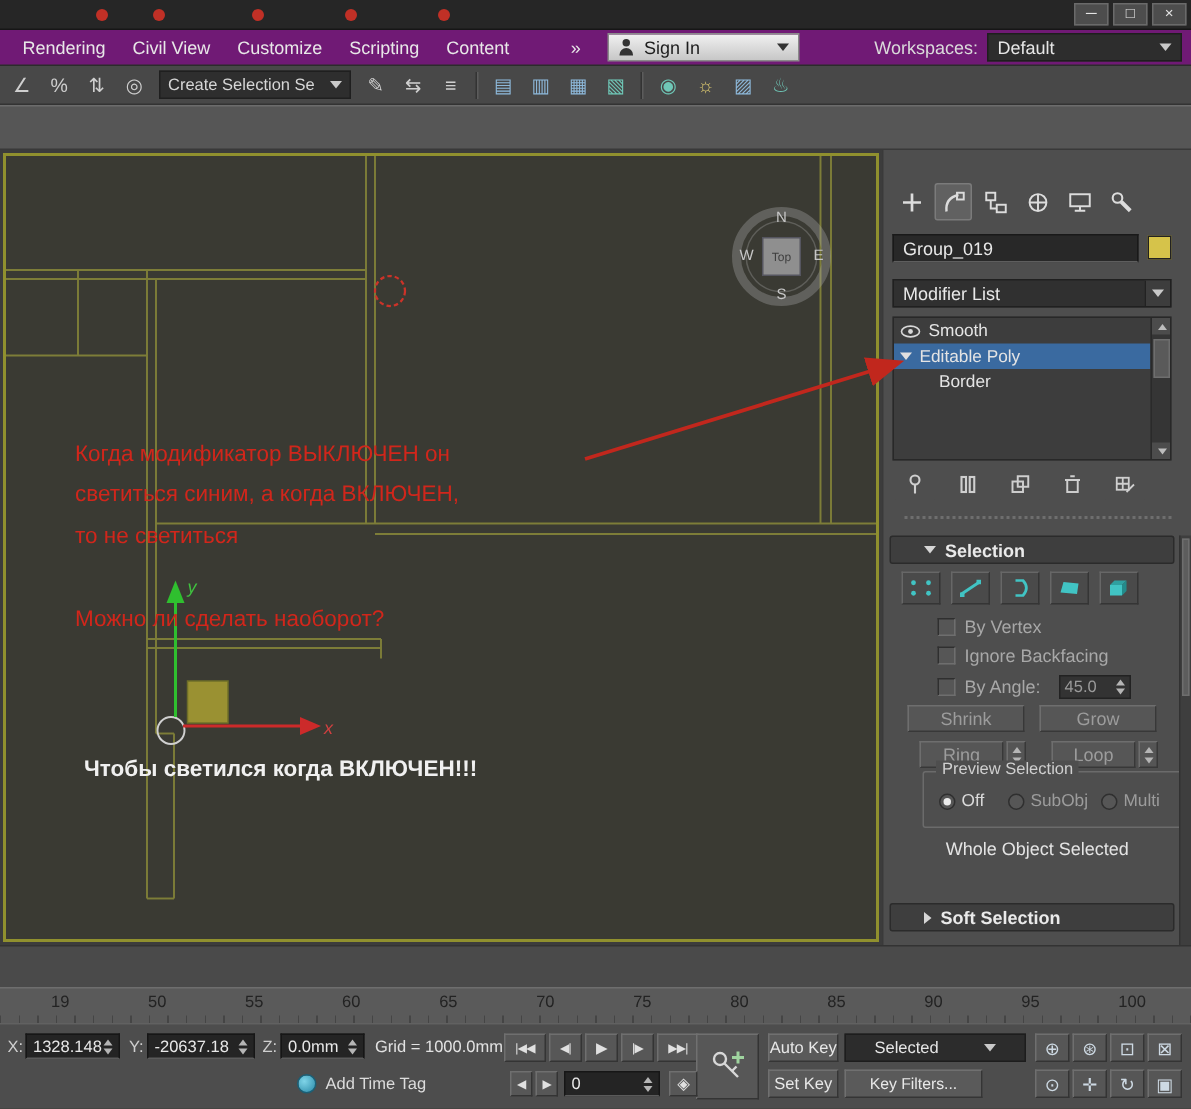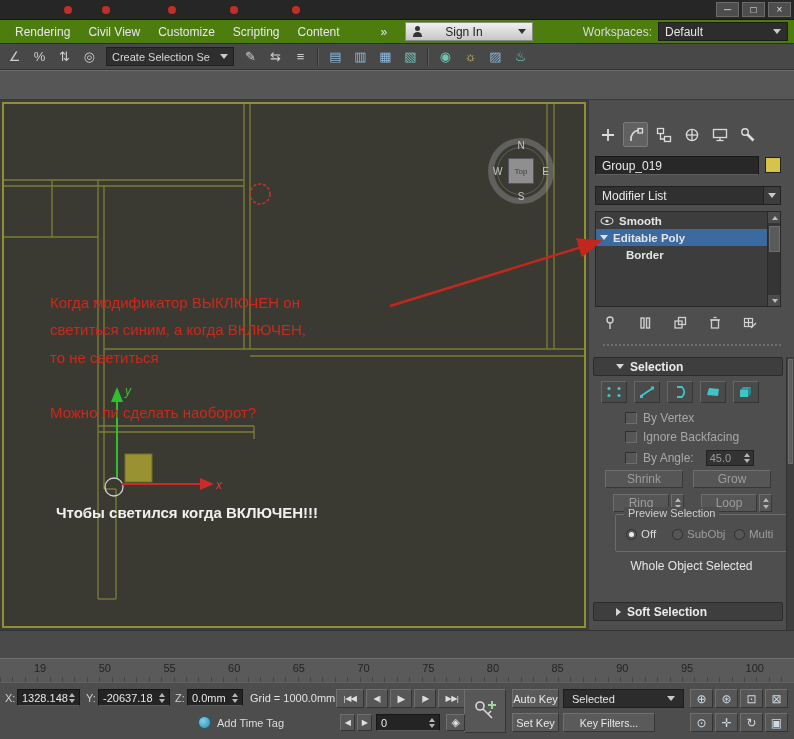--- a/index.html
+++ b/index.html
@@ -7,24 +7,24 @@
   body { font-family:"Liberation Sans", sans-serif; background:#4c4c4c; color:#e0e0e0; }
   .app { position:relative; width:794px; height:739px; }
 
   
   .titlebar { position:relative; height:20px; background:#262626; border-bottom:1px solid #161616; }
   .dot { position:absolute; top:6px; width:8px; height:8px; border-radius:50%; background:#c03026; }
   .winbtns { position:absolute; right:3px; top:2px; display:flex; gap:3px; }
   .winbtn { width:23px; height:15px; background:#4d4d4d; border:1px solid #6a6a6a; color:#e5e5e5; font-size:10px; line-height:13px; text-align:center; }
 
   
-  .menubar { display:flex; align-items:center; height:24px; background:#4d7c0f; border-bottom:1px solid #2c2c2c; font-size:12px; color:#e8e8e8; padding:0 6px; }
+  .menubar { display:flex; align-items:center; height:24px; background:#701a75; border-bottom:1px solid #2c2c2c; font-size:12px; color:#e8e8e8; padding:0 6px; }
   .menu-item { padding:3px 9px; white-space:nowrap; }
   .menu-overflow { margin-left:26px; padding:3px 6px; }
-  .signin { display:flex; align-items:center; gap:22px; width:128px; height:19px; margin-left:12px; background:linear-gradient(#f0f0f0,#c7c7c7); border:1px solid #8a8a8a; color:#1d1d1d; padding:0 6px; font-size:12px; }
+  .signin { display:flex; align-items:center; gap:6px; width:128px; height:19px; margin-left:12px; background:linear-gradient(#f0f0f0,#c7c7c7); border:1px solid #8a8a8a; color:#1d1d1d; padding:0 6px; font-size:12px; }
   .user-icon { position:relative; width:11px; height:11px; flex:0 0 auto; }
   .user-icon::before { content:""; position:absolute; top:0; left:3px; width:5px; height:5px; border-radius:50%; background:#333; }
   .user-icon::after { content:""; position:absolute; bottom:0; left:1px; width:9px; height:5px; border-radius:5px 5px 0 0; background:#333; }
   .dd-arrow { width:0; height:0; border-left:4px solid transparent; border-right:4px solid transparent; border-top:5px solid #c9c9c9; }
   .signin .dd-arrow { border-top-color:#333; margin-left:auto; }
   .ws-label { margin-left:auto; color:#dadada; }
   .ws-dd { display:flex; align-items:center; width:130px; height:19px; margin-left:6px; background:#2d2d2d; border:1px solid #1e1e1e; padding:0 6px; color:#e6e6e6; }
   .ws-dd .dd-arrow { margin-left:auto; }
 
   
@@ -59,21 +59,21 @@
   
   .cmdpanel { position:relative; width:206px; height:530px; background:#4e4e4e; border-left:1px solid #3a3a3a; font-size:12px; }
   .cp-tabs { position:absolute; top:22px; left:6px; display:flex; gap:3px; }
   .cp-tab { width:25px; height:25px; display:flex; align-items:center; justify-content:center; }
   .cp-tab.active { background:#616161; border:1px solid #7b7b7b; border-radius:2px; }
   .cp-name { position:absolute; top:56px; left:6px; width:164px; height:19px; background:#282828; border:1px solid #191919; border-bottom-color:#5e5e5e; color:#e8e8e8; padding:2px 6px; }
   .cp-swatch { position:absolute; top:57px; left:176px; width:16px; height:16px; background:#d6c34a; border:1px solid #222; }
   .cp-modlist { position:absolute; top:86px; left:6px; width:186px; height:19px; background:#303030; border:1px solid #202020; display:flex; align-items:center; padding-left:6px; color:#e8e8e8; }
   .dd-btn { margin-left:auto; width:17px; height:100%; background:#3d3d3d; border-left:1px solid #222; display:flex; align-items:center; justify-content:center; }
 
-  .cp-stack { position:absolute; top:111px; left:6px; width:186px; height:96px; background:#3d3d3d; border:1px solid #282828; overflow:hidden;font-weight:bold; }
+  .cp-stack { position:absolute; top:111px; left:6px; width:186px; height:96px; background:#3d3d3d; border:1px solid #282828; overflow:hidden; }
   .srow { height:17px; display:flex; align-items:center; gap:5px; padding-left:4px; margin-right:13px; color:#e4e4e4; font-size:11.5px; white-space:nowrap; }
   .srow.sel { background:#3a6aa0; }
   .srow.sub { padding-left:30px; }
   .srow.partial { height:9px; overflow:hidden; }
   .tri-down-sm { width:0; height:0; border-left:4px solid transparent; border-right:4px solid transparent; border-top:5px solid #e0e0e0; }
   .stack-scroll { position:absolute; right:0; top:0; bottom:0; width:13px; background:#353535; border-left:1px solid #2a2a2a; }
   .ss-btn { position:absolute; left:0; width:13px; height:11px; background:#4c4c4c; display:flex; align-items:center; justify-content:center; }
   .ss-btn.up { top:0; } .ss-btn.down { bottom:0; }
   .tri-up-xs { width:0;height:0;border-left:3px solid transparent;border-right:3px solid transparent;border-bottom:4px solid #bdbdbd; }
   .tri-down-xs { width:0;height:0;border-left:3px solid transparent;border-right:3px solid transparent;border-top:4px solid #bdbdbd; }
@@ -117,21 +117,21 @@
   .tl-labels { position:absolute; left:34px; right:30px; top:3px; display:flex; justify-content:space-between; color:#232323; font-size:11px; }
   .tl-ticks { position:absolute; left:0; right:0; bottom:0; height:5px; background:repeating-linear-gradient(90deg,#454545 0 1px,transparent 1px 12.4px); }
 
   .sb { position:relative; height:57px; background:#4d4d4d; border-top:1px solid #616161; font-size:11px; }
   .sb-lab { position:absolute; color:#cfcfcf; }
   .sfield { position:absolute; height:17px; background:#242424; border:1px solid #161616; border-bottom-color:#5a5a5a; display:flex; align-items:center; padding:0 4px; color:#e8e8e8; }
   .transport { position:absolute; left:336px; top:6px; display:flex; gap:2px; }
   .tbtn { height:19px; background:#575757; border:1px solid; border-color:#6f6f6f #343434 #343434 #6f6f6f; color:#e0e0e0; font-size:8px; display:flex; align-items:center; justify-content:center; padding:0 4px; letter-spacing:-0.5px; }
   .sbtn { position:absolute; height:19px; background:#5a5a5a; border:1px solid; border-color:#707070 #353535 #353535 #707070; color:#e8e8e8; font-size:11px; display:flex; align-items:center; justify-content:center; }
   .bigkey { position:absolute; left:464px; top:6px; width:42px; height:44px; background:#575757; border:1px solid; border-color:#707070 #343434 #343434 #707070; display:flex; align-items:center; justify-content:center; }
-  .dark-dd { position:absolute; height:19px; background:#2c2c2c; border:1px solid #1d1d1d; color:#e6e6e6; display:flex; align-items:center; padding:0 8px; }
+  .dark-dd { position:absolute; height:19px; background:#2c2c2c; border:1px solid #1d1d1d; color:#e6e6e6; display:flex; align-items:center; padding:0 19px; }
   .dark-dd .dd-arrow { margin-left:auto; }
   .nav-row { position:absolute; display:flex; gap:2px; }
   .nbtn { width:23px; height:19px; background:#565656; border:1px solid; border-color:#6f6f6f #343434 #343434 #6f6f6f; color:#cdd9e3; font-size:12px; display:flex; align-items:center; justify-content:center; }
   .timetag { position:absolute; left:198px; top:33px; display:flex; align-items:center; gap:6px; color:#dcdcdc; }
   .tag-icon { width:13px; height:13px; border-radius:50%; background:radial-gradient(circle at 35% 35%, #7fd4e8, #2a8aa8); border:1px solid #1c5f75; }
 </style>
 </head>
 <body>
 
 <div class="app">

